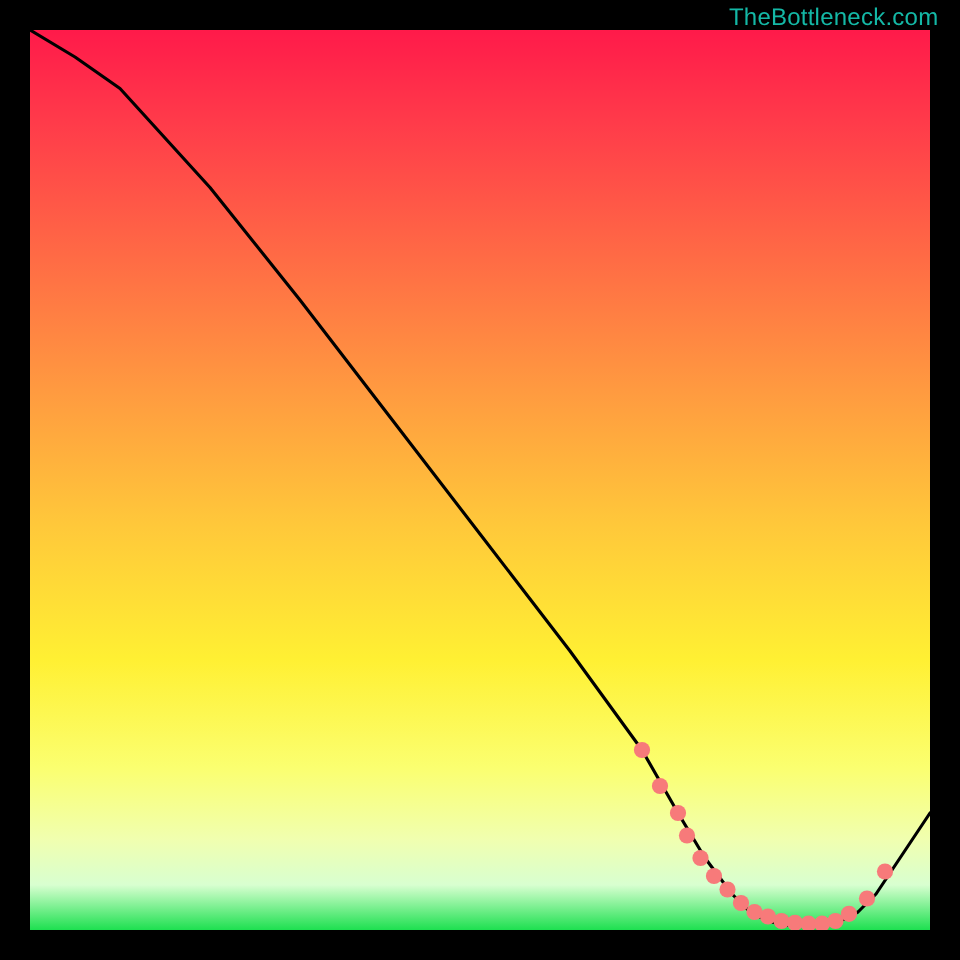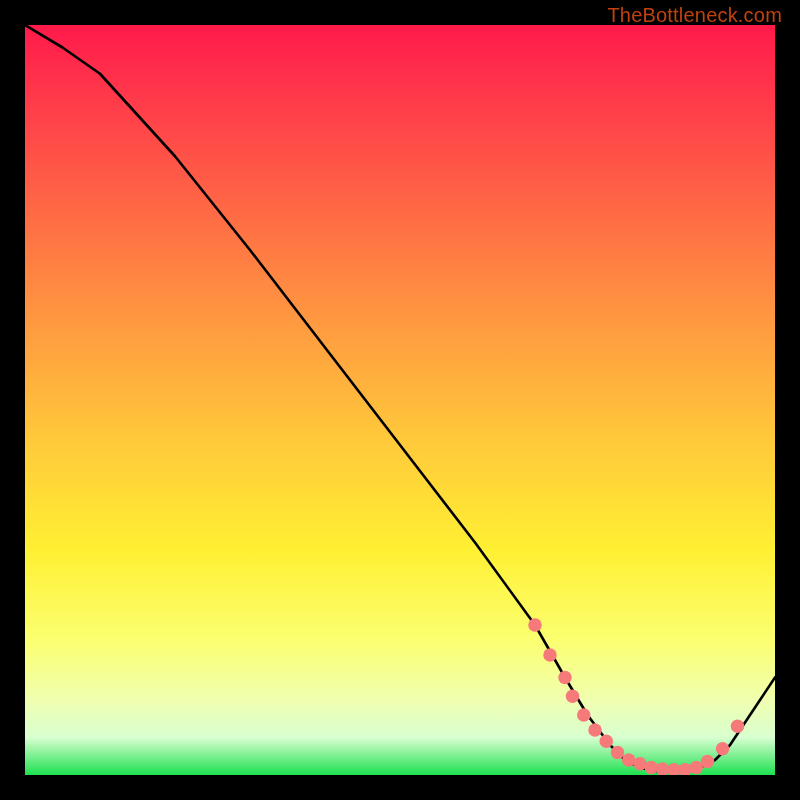--- a/index.html
+++ b/index.html
@@ -8,21 +8,21 @@
     height: 800px;
     background: #000;
     position: relative;
     font-family: Arial, Helvetica, sans-serif;
     overflow: hidden;
   }
   .watermark {
     position: absolute;
     top: 4px;
     right: 18px;
-    color: #c2410c;
+    color: #14b8a6;
     font-size: 20px;
     font-weight: 500;
     z-index: 30;
     letter-spacing: 0.2px;
   }
   .plot-area {
     position: absolute;
     left: 25px;
     top: 25px;
     width: 750px;

